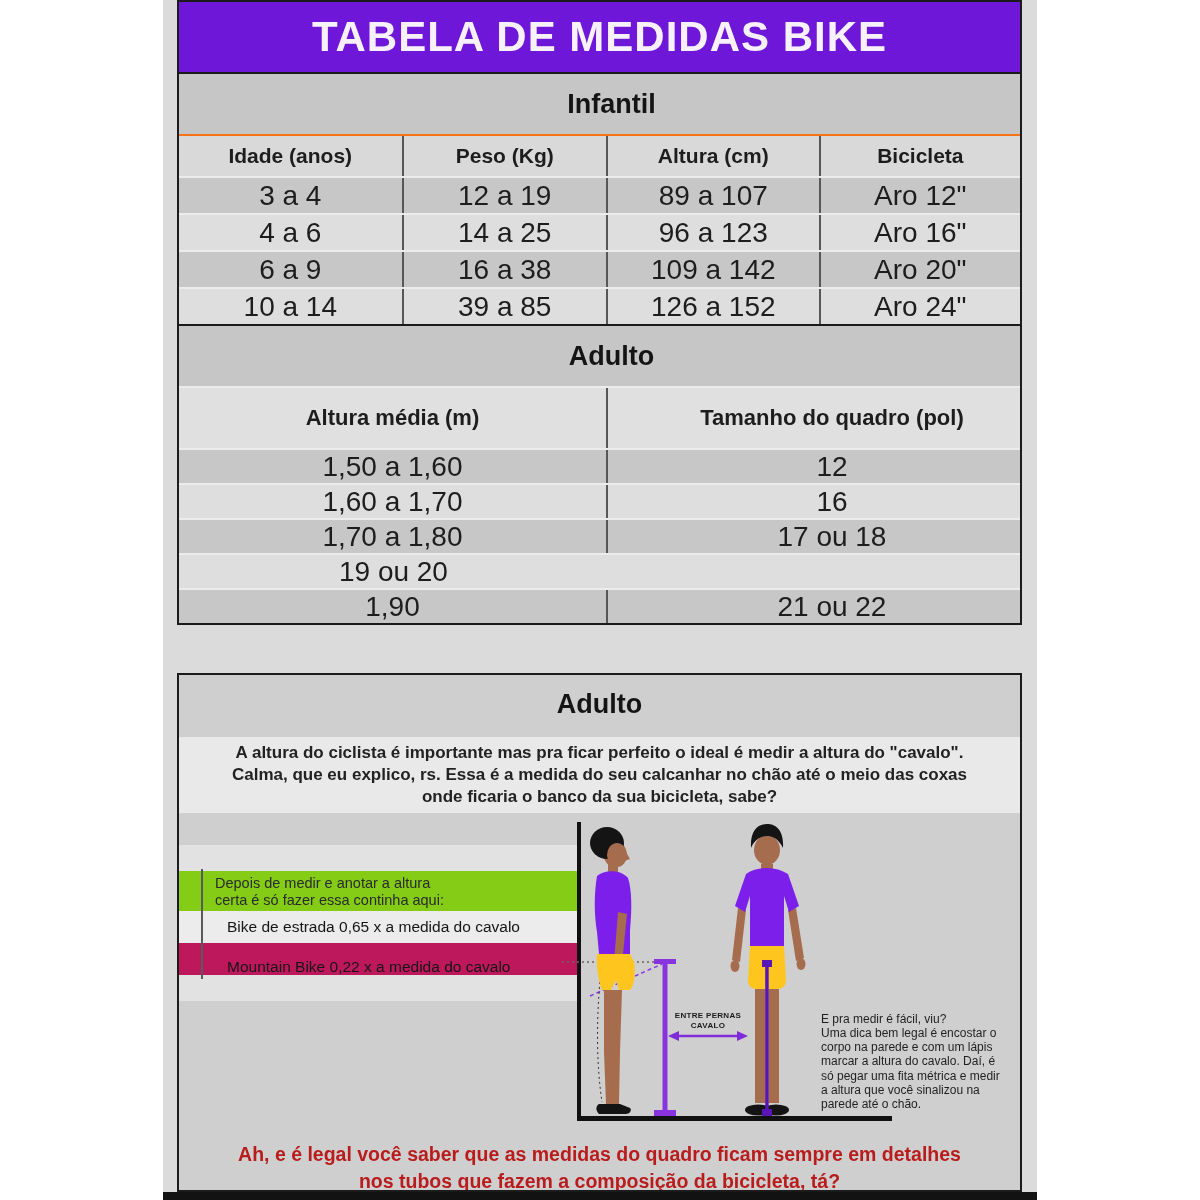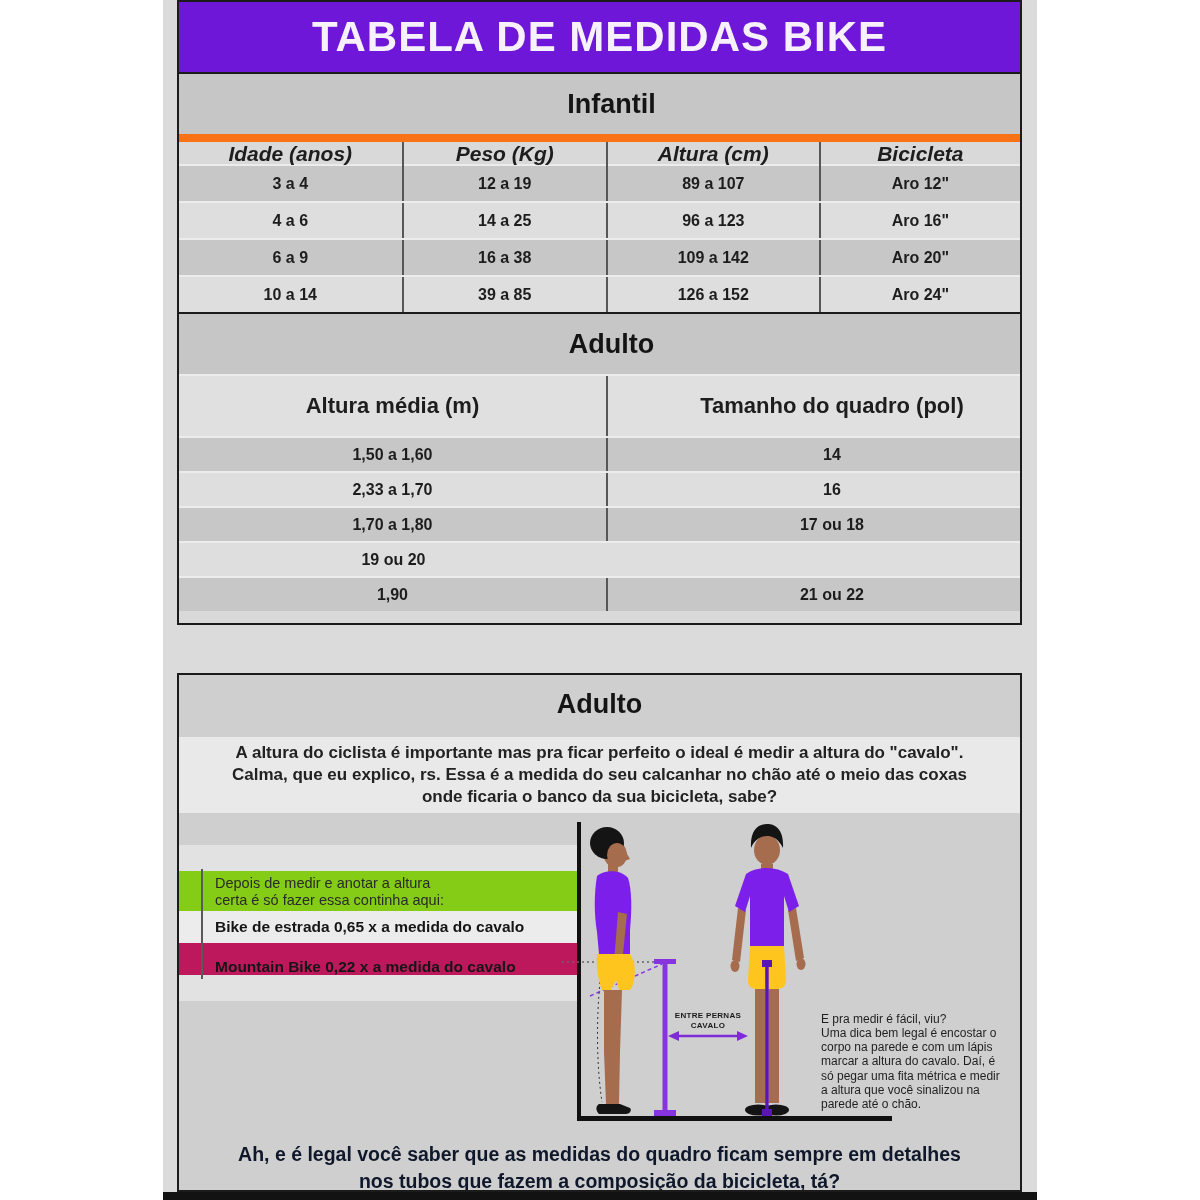--- a/index.html
+++ b/index.html
@@ -13,28 +13,28 @@
   .block1{position:absolute;left:177px;top:0;width:845px;height:625px;
     border:2px solid #1b1b1b;box-sizing:border-box;background:#D9D9D9;}
   .main-header{height:70px;background:#6E17D9;border-bottom:2px solid #1b1b1b;
     display:flex;align-items:center;justify-content:center;}
   .main-title{color:#F7F1FD;font-size:42px;font-weight:bold;letter-spacing:1px;margin:0;}
   .section-band{height:60px;background:#C6C6C6;display:flex;align-items:center;justify-content:center;
     font-size:27px;font-weight:bold;color:#141414;padding-left:24px;}
   .band-adulto{border-top:2px solid #1b1b1b;}
   .grid4{display:grid;grid-template-columns:26.7% 24.3% 25.3% 1fr;}
   .grid2{display:grid;grid-template-columns:51% 1fr;gap:36px;}
-  .thead4{height:30px;background:#D9D9D9;border-top:8px solid #f97316;box-sizing:border-box;font-style:italic;}
+  .thead4{height:42px;background:#D9D9D9;border-top:2px solid #f97316;box-sizing:border-box;}
   .thead2{height:62px;background:#E0E0E0;border-top:2px solid #ECECEC;box-sizing:border-box;}
   .row37{height:37px;border-top:2px solid #ECECEC;box-sizing:border-box;}
   .row35{height:35px;border-top:2px solid #ECECEC;box-sizing:border-box;}
   .dark{background:#C7C7C7;}
   .light{background:#DEDEDE;}
   .cell{display:flex;align-items:center;justify-content:center;
-    font-size:16px;font-weight:700;color:#1d1d1d;border-right:2px solid #575757;}
+    font-size:28px;font-weight:400;color:#1d1d1d;border-right:2px solid #575757;}
   .cell:last-child{border-right:none;}
   .th4{font-size:21px;font-weight:bold;}
   .th2{font-size:22px;font-weight:bold;}
 
   
   .block2{position:absolute;left:177px;top:673px;width:845px;height:519px;
     border:2px solid #1b1b1b;box-sizing:border-box;background:#CFCFCF;overflow:hidden;}
   .p2-title{position:absolute;top:14px;left:0;width:100%;text-align:center;
     font-size:27px;font-weight:bold;color:#141414;}
   .p2-intro{position:absolute;top:62px;left:0;width:100%;height:76px;background:#E9E9E9;
@@ -42,27 +42,27 @@
     font-size:17px;font-weight:600;line-height:1.3;white-space:pre-line;color:#222;}
   .stripe{position:absolute;left:0;width:401px;box-sizing:border-box;}
   .s1{top:170px;height:26px;background:#E2E2E2;}
   .s2{top:196px;height:40px;background:#84cc16;}
   .s3{top:236px;height:32px;background:#ECECEC;}
   .s4{top:268px;height:48px;background:#be185d;}
   .s5{top:300px;height:26px;background:#E2E2E2;}
   .vline{position:absolute;left:22px;top:194px;width:2px;height:110px;background:#5a5a5a;}
   .note-left{padding:4px 0 0 36px;font-size:14.5px;font-weight:500;line-height:1.18;
     white-space:pre-line;color:#2a2a2a;}
-  .formula{padding-left:36px;display:flex;align-items:center;height:100%;
-    font-size:15.5px;font-weight:bold;color:#151515;}
+  .formula{padding-left:48px;display:flex;align-items:center;height:100%;
+    font-size:15.5px;font-weight:normal;color:#151515;}
   .svg-illo{position:absolute;left:383px;top:137px;width:480px;height:340px;}
   .note-right{position:absolute;left:642px;top:337px;width:220px;
     font-size:12px;font-weight:500;line-height:1.18;white-space:pre-line;color:#1f1f1f;}
   .p2-footer{position:absolute;top:466px;left:0;width:100%;text-align:center;
-    font-size:19.5px;font-weight:600;line-height:1.38;white-space:pre-line;color:#0f172a;}
+    font-size:19.5px;font-weight:600;line-height:1.38;white-space:pre-line;color:#b91c1c;}
   .bottom-bar{position:absolute;left:163px;top:1192px;width:874px;height:8px;background:#121212;}
   .diagram-label{font-size:8px;font-weight:bold;letter-spacing:0.3px;fill:#1a1a1a;}
 </style>
 </head>
 <body>
 
 <div class="canvas">
   <div class="gutter"></div>
 
   <div class="block1">
@@ -104,24 +104,24 @@
     </div>
 
     <div class="section-band band-adulto">Adulto</div>
 
     <div class="grid2 thead2">
       <div class="cell th2">Altura média (m)</div>
       <div class="cell th2">Tamanho do quadro (pol)</div>
     </div>
     <div class="grid2 row35 dark">
       <div class="cell">1,50 a 1,60</div>
-      <div class="cell">14</div>
+      <div class="cell">12</div>
     </div>
     <div class="grid2 row35 light">
-      <div class="cell">2,33 a 1,70</div>
+      <div class="cell">1,60 a 1,70</div>
       <div class="cell">16</div>
     </div>
     <div class="grid2 row35 dark">
       <div class="cell">1,70 a 1,80</div>
       <div class="cell">17 ou 18</div>
     </div>
     <div class="grid2 row35 light">
       <div class="cell">19 ou 20</div>
     </div>
     <div class="grid2 row35 dark">

